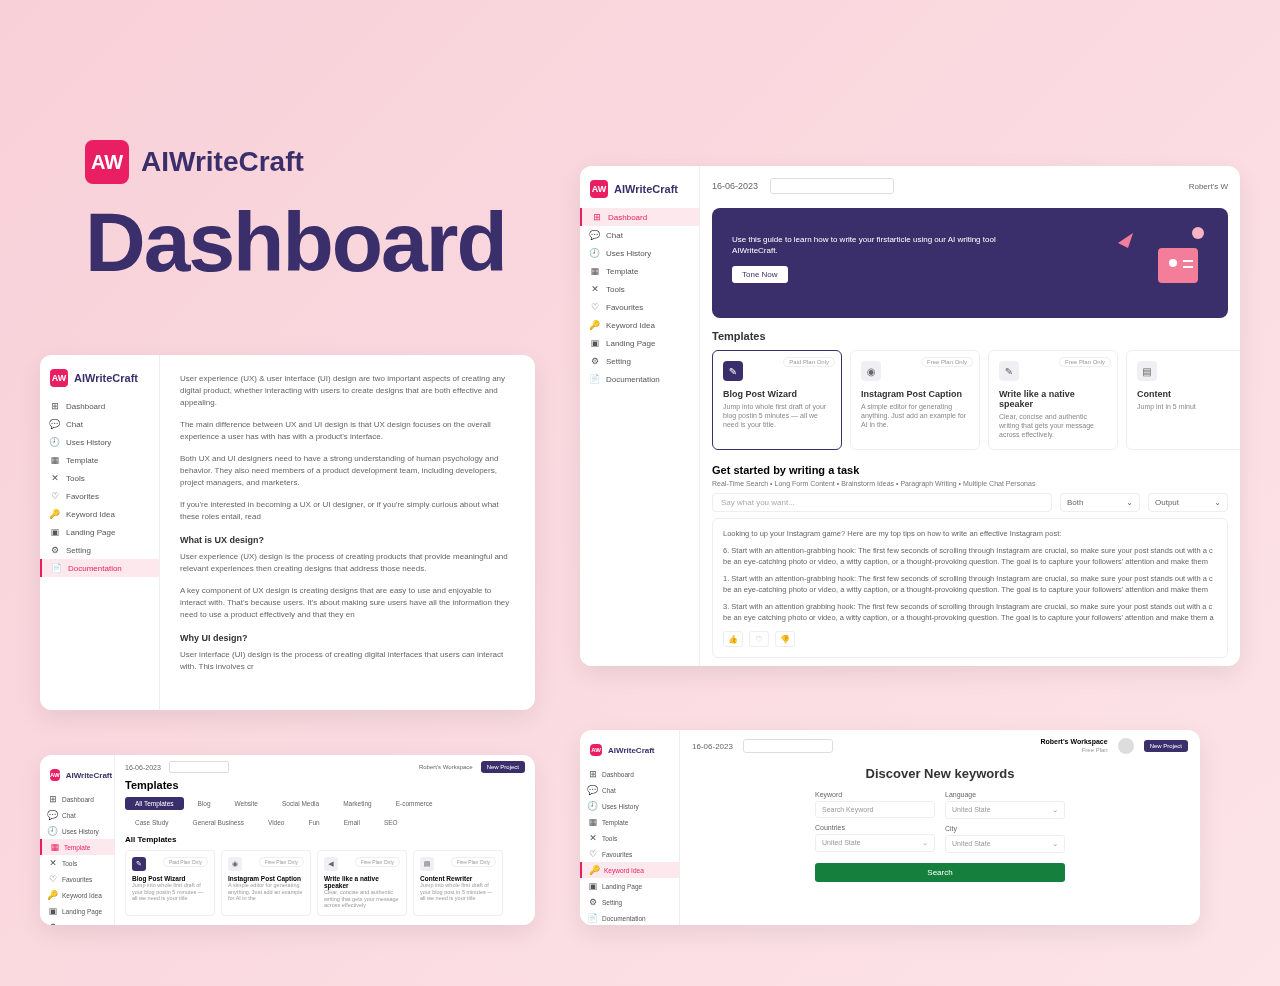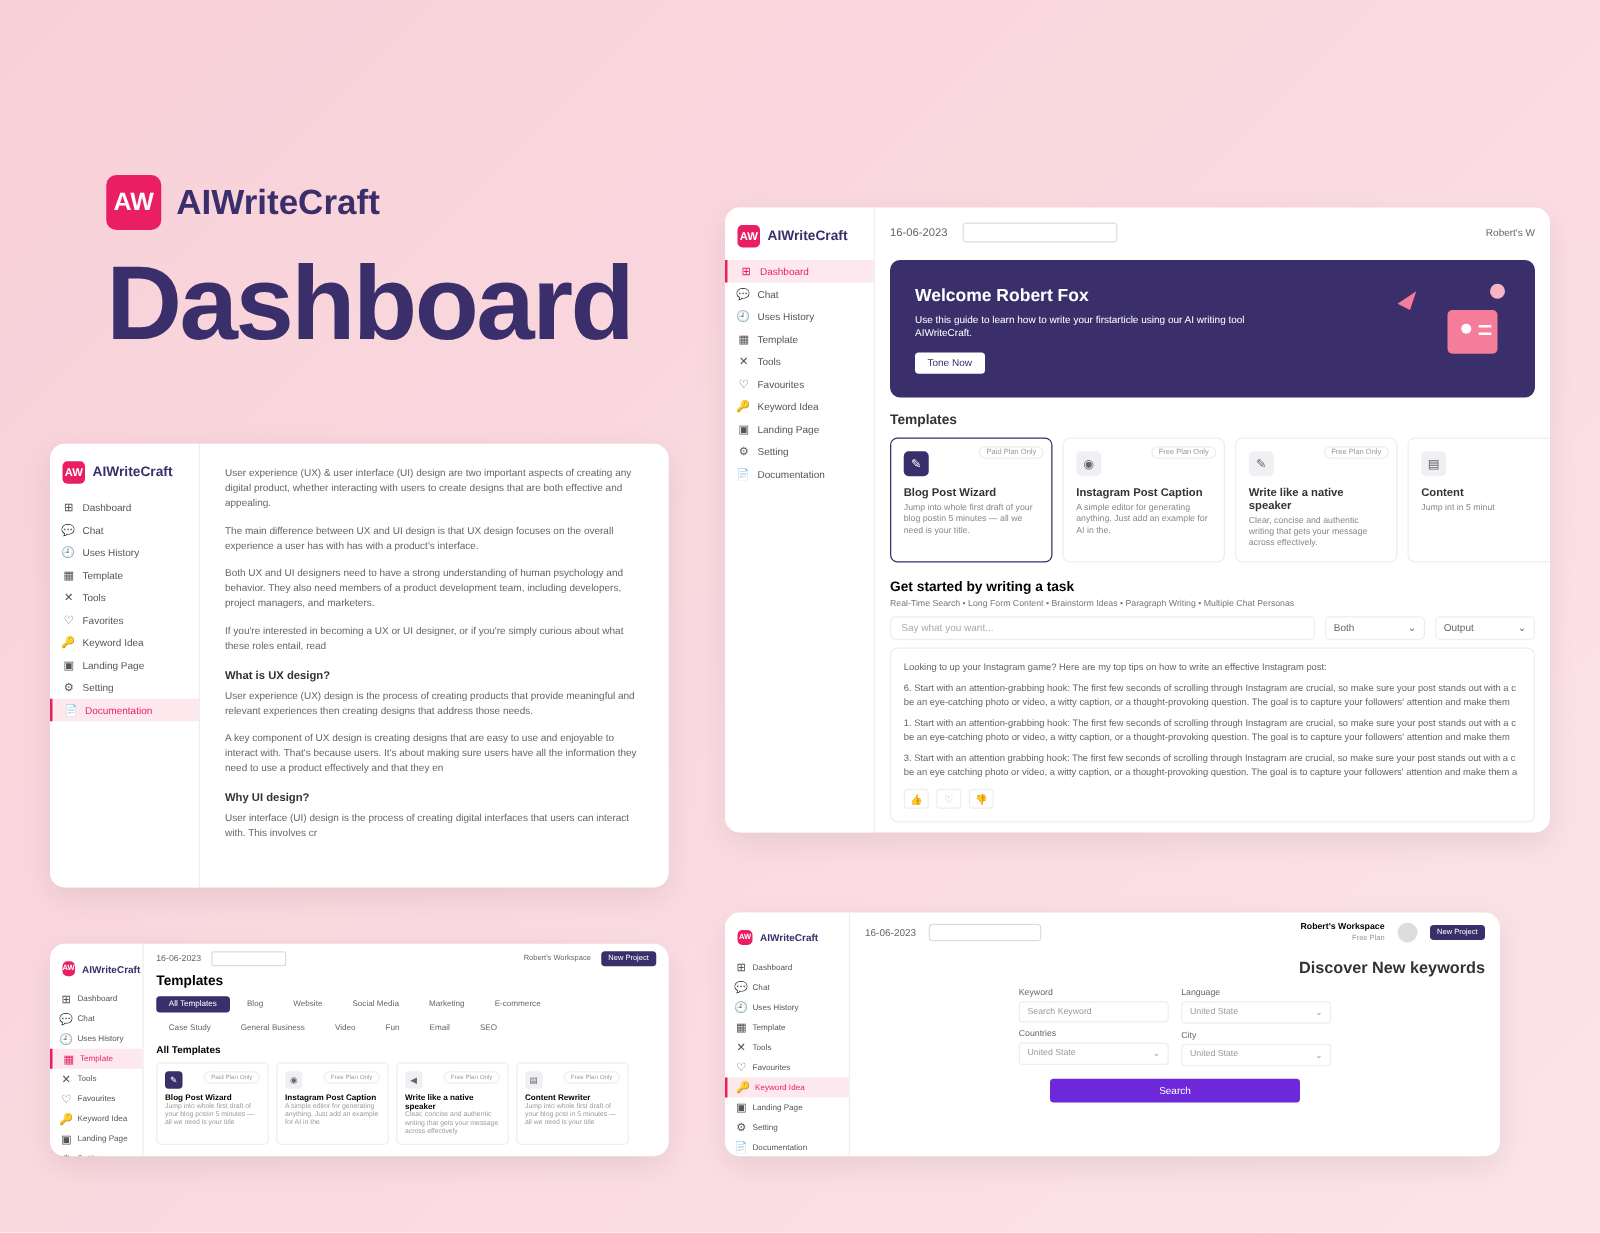--- a/index.html
+++ b/index.html
@@ -82,26 +82,26 @@
 .tpl-card-c { border:1px solid #eee; border-radius:4px; padding:6px; width:90px; position:relative; }
 .tpl-card-c .tpl-badge { font-size:5px; }
 .tpl-icon-c { width:14px; height:14px; background:#3a2f6b; border-radius:3px; display:flex;align-items:center;justify-content:center;color:#fff;font-size:7px; margin-bottom:4px; }
 .tpl-icon-c.light { background:#f0f0f4; color:#666; }
 .tpl-name-c { font-size:6.5px; font-weight:600; }
 .tpl-desc-c { font-size:5.5px; color:#999; line-height:1.2; }
 
 .main-d { margin-left: 100px; padding: 8px 12px; }
 .topbar-d { display:flex; align-items:center; gap:10px; font-size:8px; }
 .topbar-d .spacer { margin-left:auto; }
-.discover-title { text-align:right; font-size:13px; font-weight:700; color:#333; margin-top:12px; }
+.discover-title { text-align:center; font-size:13px; font-weight:700; color:#333; margin-top:12px; }
 .kw-form { display:flex; gap:10px; justify-content:center; margin-top:10px; }
 .kw-col { width:120px; }
 .kw-label { font-size:7px; color:#666; margin-bottom:3px; display:block; }
 .kw-input { width:100%; border:1px solid #eee; border-radius:3px; font-size:7px; padding:4px 6px; color:#999; display:flex; justify-content:space-between; }
-.kw-search-btn { width:200px; margin:10px auto 0; background:#6d28d9; color:#fff; font-size:8px; padding:5px; text-align:center; border-radius:3px; cursor:pointer; }
+.kw-search-btn { width:250px; margin:10px auto 0; background:#15803d; color:#fff; font-size:8px; padding:5px; text-align:center; border-radius:3px; cursor:pointer; }
 
 .sb-c .nav-item, .sb-d .nav-item { font-size:6.5px; padding:3px 8px; gap:4px; }
 .sb-c .app-logo-text, .sb-d .app-logo-text { font-size:8px; }
 .sb-c .app-logo-icon, .sb-d .app-logo-icon { width:12px; height:12px; font-size:6px; }
 </style>
 </head>
 <body>
 
 <div class="hero">
   <div class="hero-logo">
@@ -223,21 +223,20 @@
         </li>
     </ul>
   </div>
   <div class="main-b">
     <div class="topbar-b">
       <span class="date-b">16-06-2023</span>
       <input class="search-b" style="">
       <span class="user-b">Robert's W</span>
     </div>
     <div class="welcome">
-      <div class="welcome-title">Welcome Robert Fox</div>
       <div class="welcome-sub">Use this guide to learn how to write your firstarticle using our AI writing tool AIWriteCraft.</div>
       <div class="welcome-btn">Tone Now</div>
       <svg class="welcome-art" viewBox="0 0 120 90">
           <rect x="60" y="30" width="40" height="35" rx="4" fill="#f47e9a"></rect>
           <circle cx="75" cy="45" r="4" fill="#fff"></circle>
           <rect x="85" y="42" width="10" height="2" fill="#fff"></rect>
           <rect x="85" y="48" width="10" height="2" fill="#fff"></rect>
           <path d="M20 25 L35 15 L30 30 Z" fill="#f47e9a"></path>
           <circle cx="100" cy="15" r="6" fill="#f8b4c4"></circle>
         </svg>

